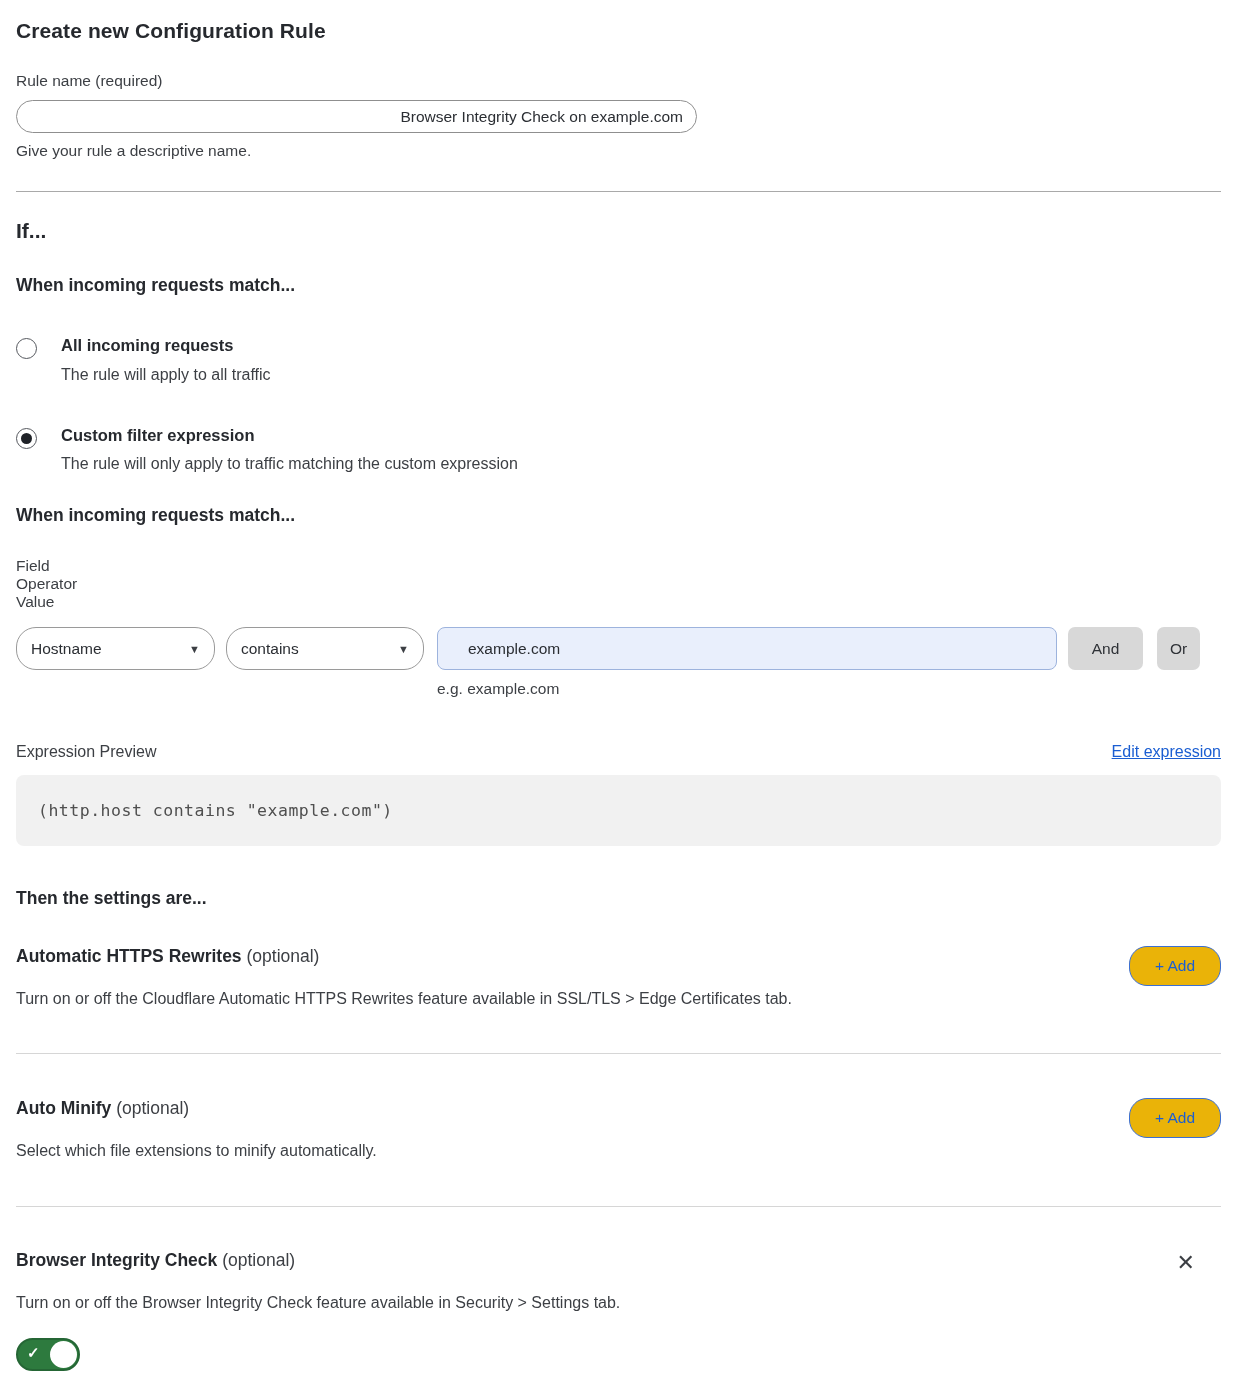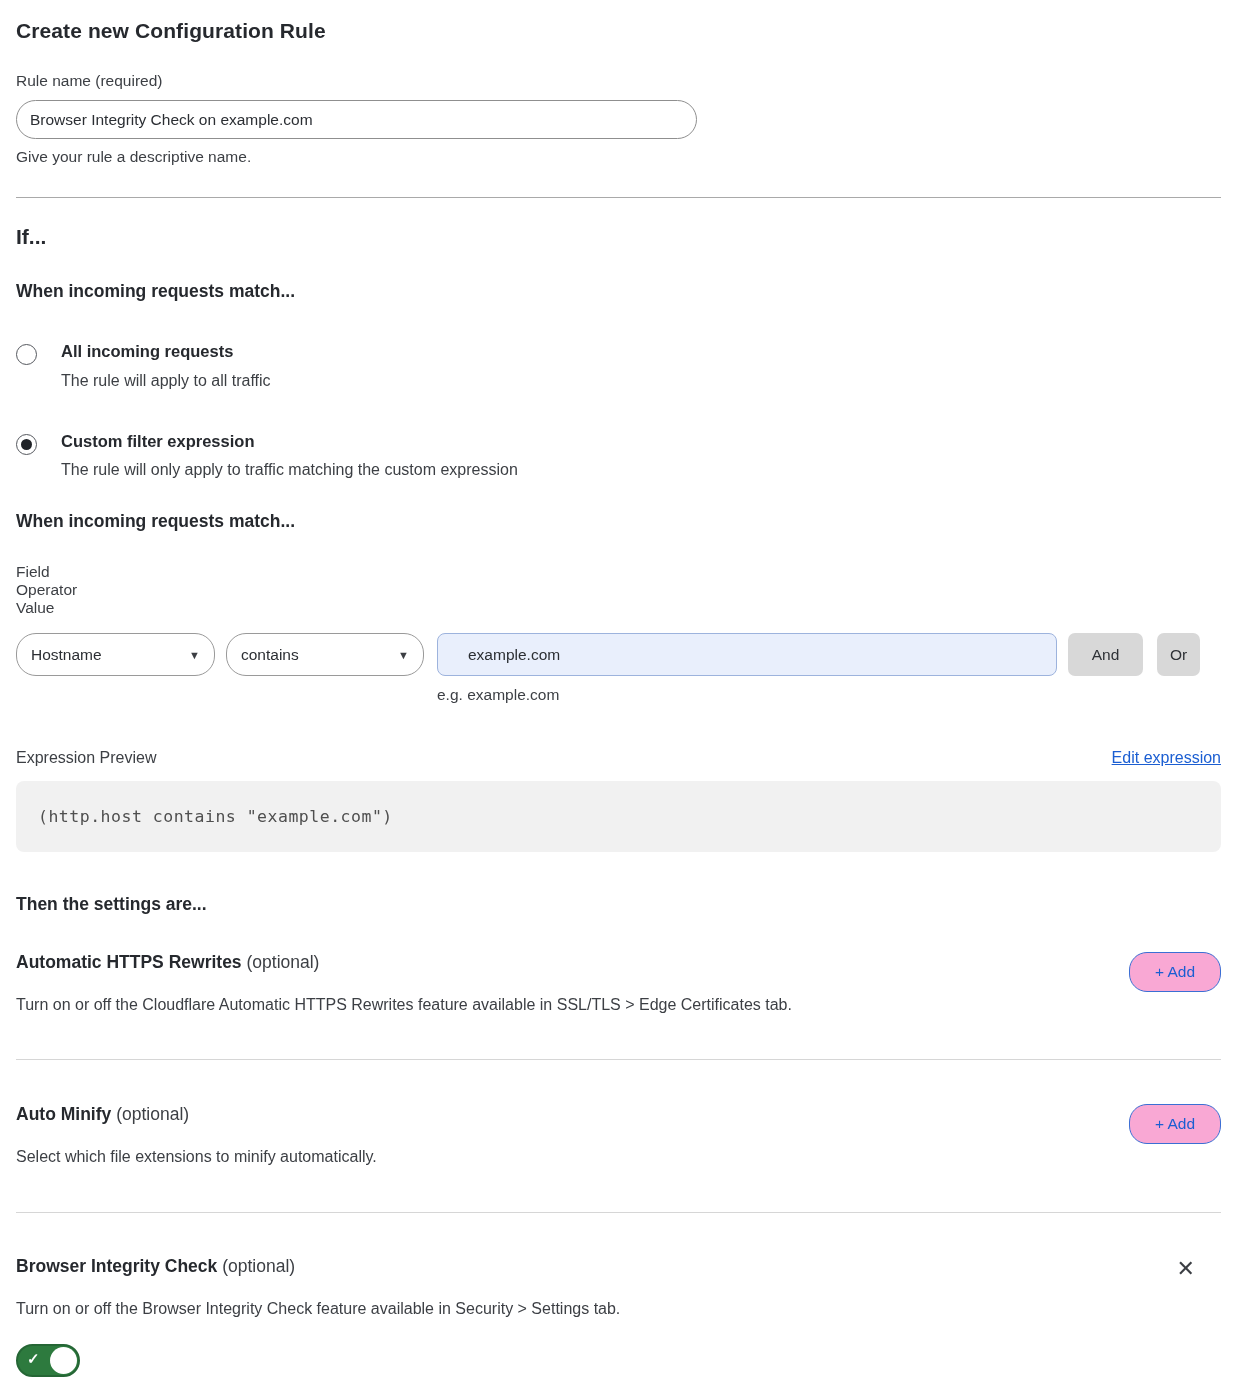--- a/index.html
+++ b/index.html
@@ -23,30 +23,31 @@
 
   .field-label {
     font-size: 15.5px;
     color: #3c3f44;
     margin-top: 29px;
     display: block;
   }
   input.text-input {
     margin-top: 10px;
     width: 681px;
-    height: 39px;
+    height: 33px;
     border: 1px solid #8f8f8f;
     border-radius: 20px;
     padding: 0 13px;
     font-size: 15.5px;
     font-family: "Liberation Sans", sans-serif;
     color: #2b2e33;
     background: #ffffff;
     outline: none;
     display: block;
+    text-align: right;
   }
   .help-text { font-size: 15.5px; color: #3c3f44; margin-top: 9px; }
 
   .divider-strong {
     border: none;
     border-top: 1px solid #a9a9a9;
     margin-top: 31px;
   }
   .divider-light {
     border: none;
@@ -185,21 +186,21 @@
     align-items: flex-start;
   }
   .setting-row .texts { max-width: 1000px; }
   .setting-title-line { font-size: 17.5px; }
   .setting-title { font-weight: 700; color: #26292e; }
   .setting-optional { font-weight: 400; color: #3c3f44; }
   .setting-desc { font-size: 16px; color: #3c3f44; margin-top: 23px; }
   .add-btn {
     width: 92px;
     height: 40px;
-    background: #f9a8d4;
+    background: #eab308;
     border: 1px solid #3b6fd4;
     border-radius: 18px;
     color: #1b5ed2;
     font-size: 15.5px;
     font-family: "Liberation Sans", sans-serif;
     cursor: pointer;
     flex: 0 0 auto;
   }
 
   .row-https { margin-top: 37px; }

